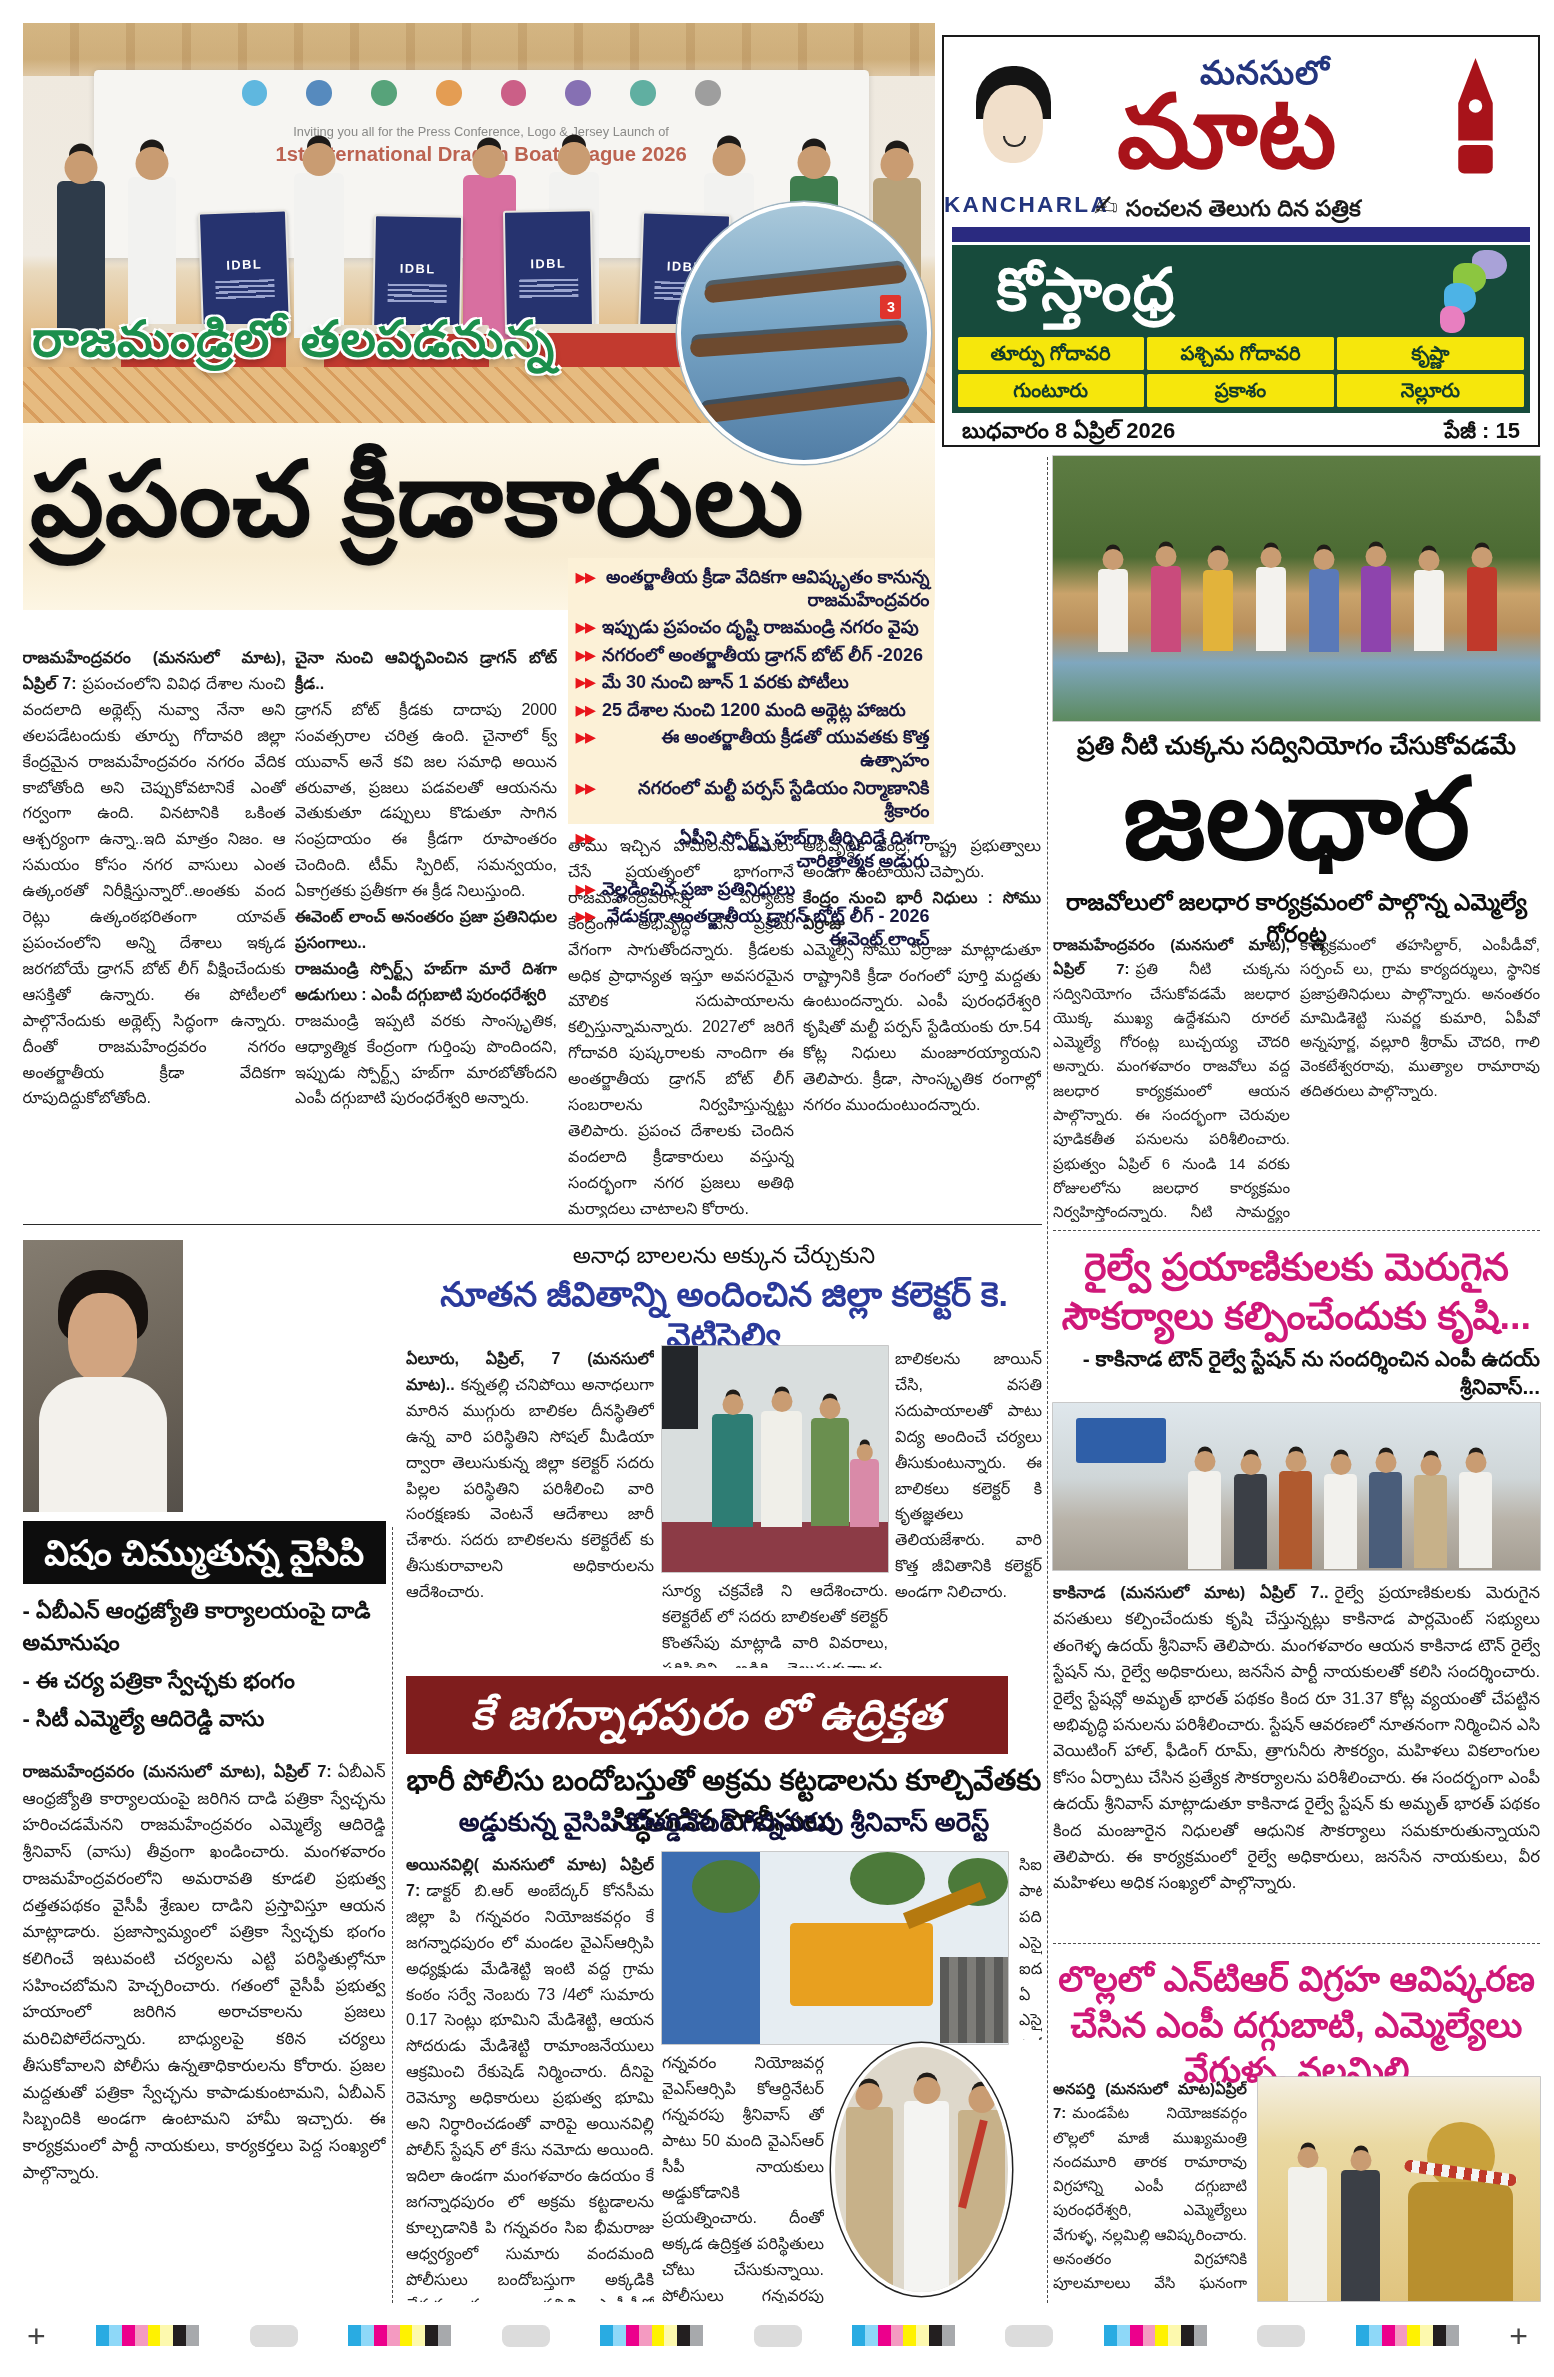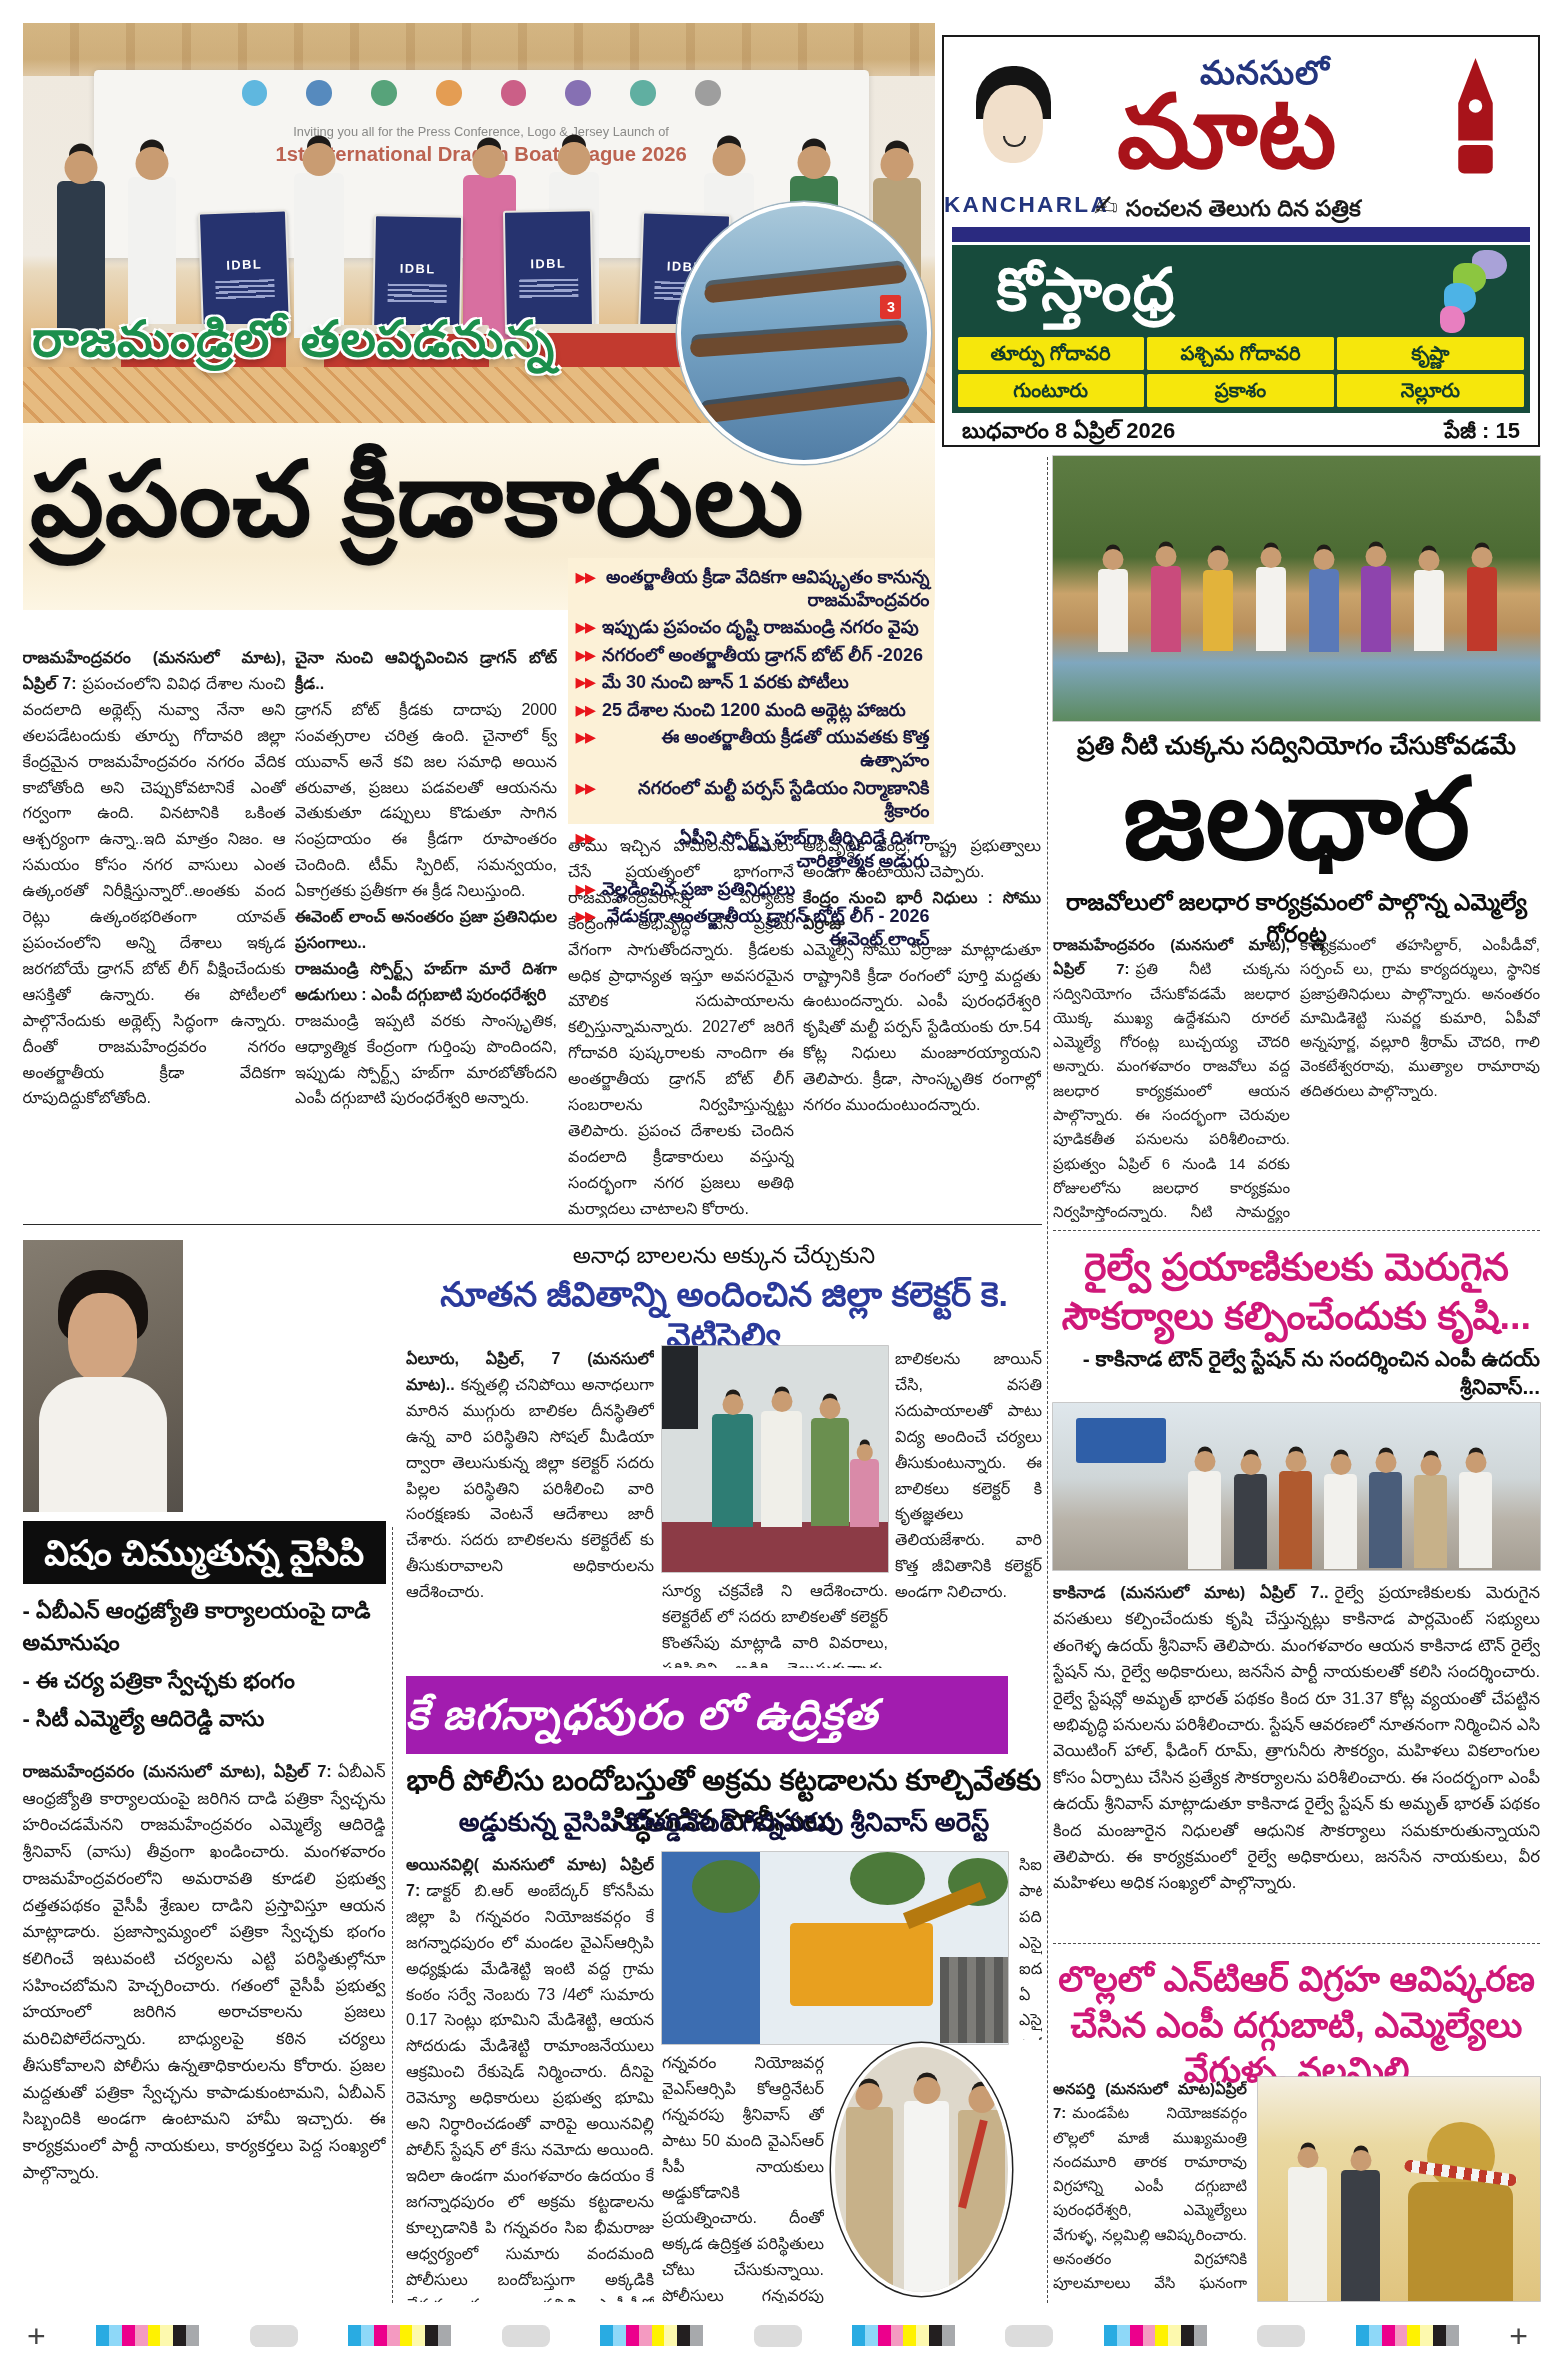--- a/index.html
+++ b/index.html
@@ -51,21 +51,21 @@
   .portrait { background:linear-gradient(160deg,#847c70 0%,#6a6257 60%,#55504a 100%); overflow:hidden; }
   .ycp-banner { background:#0d0d0d; color:#fff; font-size:35px; font-weight:bold; text-align:center; line-height:63px; }
   .ycp-bul { font-size:22px; font-weight:bold; color:#141414; line-height:1.45; margin-bottom:6px; }
 
   
   .col-kicker { font-size:22.6px; font-weight:normal; color:#101010;text-align:center; }
   .col-head { font-size:34px; font-weight:bold; color:#2b3a9b; line-height:1.2; }
   .photo-frame { background:#d9dede; overflow:hidden; box-shadow:0 0 0 0.8px #bbb; }
 
   
-  .red-banner { background:#a21caf; color:#ffffff; font-size:42px; font-weight:bold; font-style:italic; line-height:78px; letter-spacing:1.5px; }
+  .red-banner { background:#7f1d1d; color:#ffffff; font-size:42px; font-weight:bold; font-style:italic; text-align:center; line-height:78px; letter-spacing:1.5px; }
   .jag-sub1 { font-size:29px; font-weight:bold; color:#0f0f0f; }
   .jag-sub2 { font-size:26px; font-weight:bold; color:#101038; }
 
   
   .masthead { background:#ffffff; border:2.3px solid #1a1a1a; }
   .brand-top { font-size:33px; font-weight:bold; color:#23357e; letter-spacing:0.8px; }
   .brand-main { font-size:102px; line-height:1; font-weight:800; color:#a8131a; }
   .publisher { font-size:22.6px; font-weight:bold; color:#23357e; letter-spacing:2.3px; text-align:center; }
   .tagline { font-size:22.6px; font-weight:bold; color:#1c1c1c; }
   .pen-ic { font-size:29px; margin-right:7.5px; }

